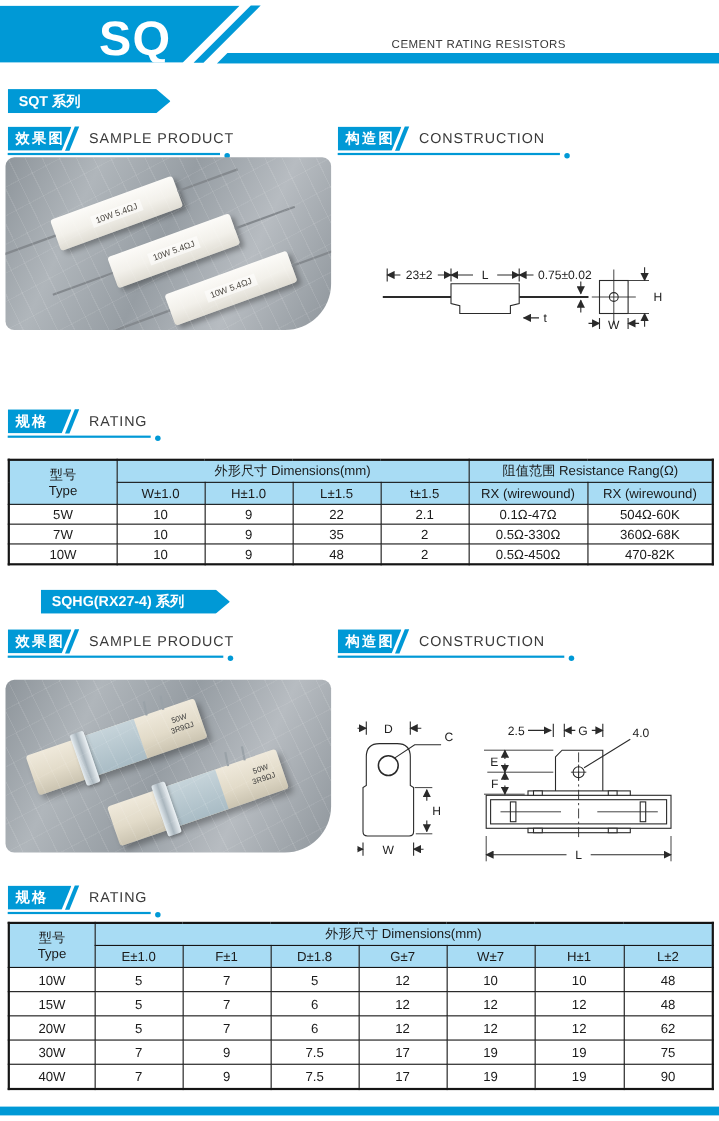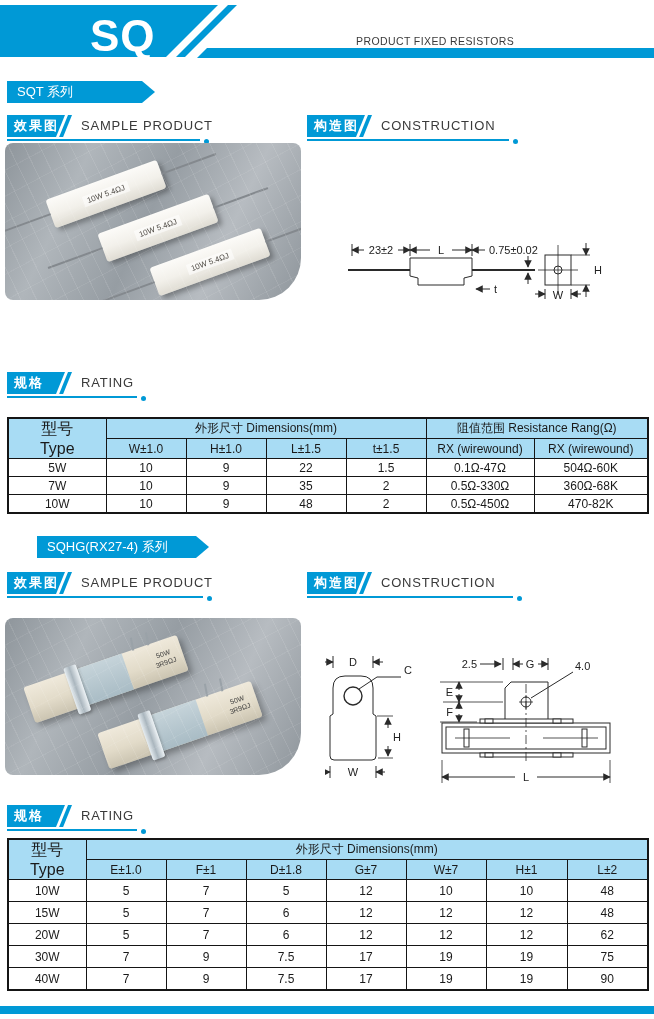--- a/index.html
+++ b/index.html
@@ -13,21 +13,21 @@
   .hdr-stripe{position:absolute;left:228px;top:5px;width:9px;height:52px;background:var(--blue);
               transform:skewX(-45deg);transform-origin:0 0;}
   .hdr-bar{position:absolute;left:197px;top:48px;width:457px;height:10px;background:var(--blue);
            clip-path:polygon(10px 0,100% 0,100% 100%,0 100%);}
   .hdr-title-cn{position:absolute;left:205px;top:27px;font-size:20px;font-weight:bold;color:#3a3a3a;
                 letter-spacing:1px;line-height:1;}
   .hdr-title-en{position:absolute;left:356px;top:36px;font-size:10.5px;color:#3a3a3a;
                 letter-spacing:.4px;line-height:1;}
   
   .ribbon{position:absolute;height:22px;background:var(--blue);color:#fff;font-size:13px;
-          font-weight:normal;line-height:22px;padding-left:10px;box-sizing:border-box;
+          font-weight:bold;line-height:22px;padding-left:10px;box-sizing:border-box;
           clip-path:polygon(0 0,calc(100% - 13px) 0,100% 50%,calc(100% - 13px) 100%,0 100%);}
   
   .slabel{position:absolute;height:22px;}
   .slabel .box{position:absolute;left:0;top:0;width:58px;height:22px;background:var(--blue);
                clip-path:polygon(0 0,100% 0,calc(100% - 9px) 100%,0 100%);
                color:#fff;font-size:13px;font-weight:bold;line-height:22px;
                padding-left:7px;letter-spacing:2px;box-sizing:border-box;}
   .slabel .wedge{position:absolute;left:61px;top:0;width:3.5px;height:22px;background:var(--blue);
                  transform:skewX(-22deg);transform-origin:0 0;}
   .slabel .en{position:absolute;left:74px;top:0;font-size:13px;color:#3a3a3a;line-height:22px;
@@ -57,41 +57,41 @@
         background:linear-gradient(90deg,#e6edf1,#aab6be 45%,#eef3f6);box-shadow:1px 2px 3px rgba(0,0,0,.25);}
   .res2 .pin{position:absolute;width:2px;height:13px;background:#9aa2a8;top:-12px;transform:rotate(8deg);}
   .res2 .lbl2{position:absolute;right:8px;top:50%;transform:translateY(-50%);text-align:center;
         font-size:7px;line-height:1.25;color:#3c3c3c;}
   
   table.spec{position:absolute;left:7px;border-collapse:collapse;table-layout:fixed;width:640px;}
   table.spec td{border:1px solid #151515;text-align:center;vertical-align:middle;
         font-size:12px;color:#1a1a1a;padding:0;background:#fff;}
   table.spec{border:2px solid #151515;}
   table.spec tr.hd td{background:var(--lblue);height:19px;}
-  table.spec td.typ{font-size:16px;line-height:1.2;}
+  table.spec td.typ{font-size:12px;line-height:1.2;}
   table.spec tr.data td{height:17px;}
   table.t2 tr.data td{height:21px;}
   
   .diag{position:absolute;}
   .diag text{font-size:11px;fill:#222;font-family:"Liberation Sans",sans-serif;}
   
   .foot-bar{position:absolute;left:0;top:1006px;width:654px;height:8px;background:var(--blue);}
   :root{--blue:#0099d6;--lblue:#a8dcf4;}
 </style>
 </head>
 <body>
 
 <div class="page">
 
   <div class="hdr-block">
     <span class="hdr-logo">SQ</span>
   </div>
   <div class="hdr-stripe"></div>
   <div class="hdr-bar"></div>
-  <div class="hdr-title-en">PRODUCT FIXED RESISTORS</div>
+  <div class="hdr-title-en">CEMENT RATING RESISTORS</div>
 
   <div class="ribbon" style="left:7px;top:81px;width:148px;">SQT 系列</div>
 
   <div class="slabel" style="left:7px;top:115px;">
     <span class="box">效果图</span>
     <span class="wedge"></span>
     <span class="en">SAMPLE PRODUCT</span>
     <span class="uline" style="width:193px;"></span>
     <span class="dot" style="left:197px;"></span>
   </div>
@@ -190,21 +190,21 @@
         <td>L±1.5</td>
         <td>t±1.5</td>
         <td>RX (wirewound)</td>
         <td>RX (wirewound)</td>
       </tr>
       <tr class="data">
         <td>5W</td>
         <td>10</td>
         <td>9</td>
         <td>22</td>
-        <td>1.5</td>
+        <td>2.1</td>
         <td>0.1Ω-47Ω</td>
         <td>504Ω-60K</td>
       </tr>
       <tr class="data">
         <td>7W</td>
         <td>10</td>
         <td>9</td>
         <td>35</td>
         <td>2</td>
         <td>0.5Ω-330Ω</td>

